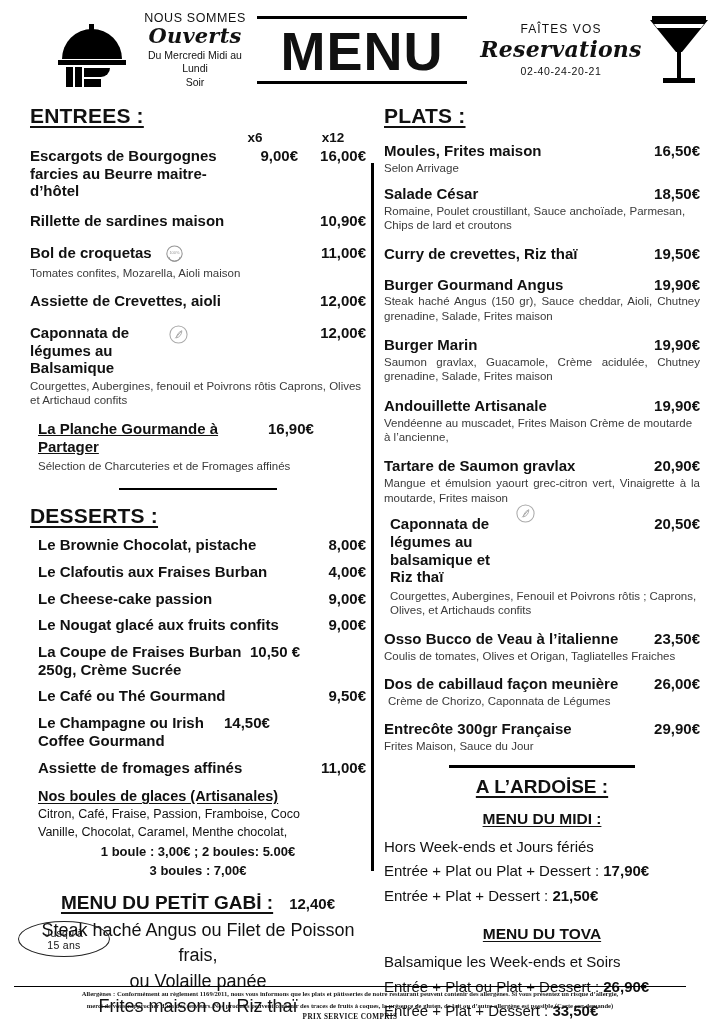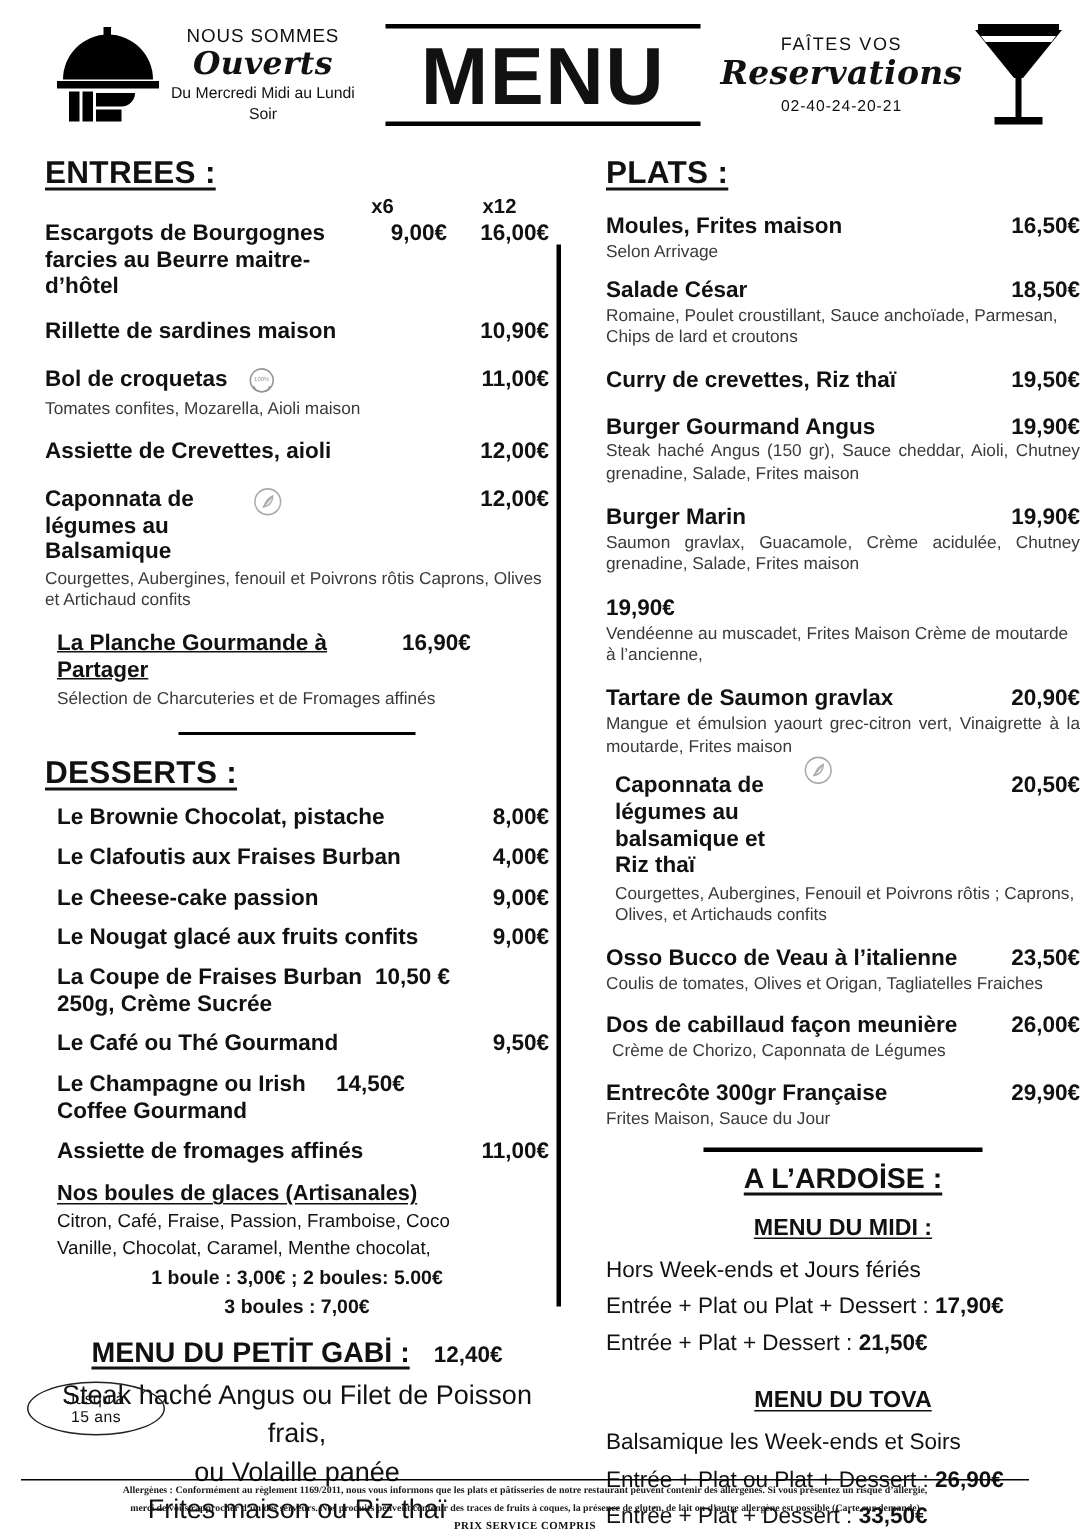--- a/index.html
+++ b/index.html
@@ -10,21 +10,21 @@
     color: #111111;
     overflow: hidden;
   }
   .page { position: relative; width: 724px; height: 1024px; }
 
   
   .header {
     position: absolute; top: 0; left: 0; width: 724px; height: 100px;
     display: flex; align-items: center;
   }
-  .hdr-left { width: 256px; display: flex; align-items: center; gap: 6px; padding-left: 36px; }
+  .hdr-left { width: 256px; display: flex; align-items: flex-end; gap: 6px; padding-left: 56px; }
   .cloche { width: 72px; height: 66px; position: relative; flex: none; }
   .cloche svg { display: block; }
   .open-block { text-align: center; line-height: 1.15; }
   .open-top { font-size: 12.5px; letter-spacing: .6px; font-weight: 400; }
   .open-script {
     font-family: "DejaVu Serif", serif; font-style: italic; font-weight: 700;
     font-size: 21px; letter-spacing: .2px; margin: -1px 0 0 0;
   }
   .open-sub { font-size: 10.5px; line-height: 1.25; margin-top: 1px; }
 
@@ -42,21 +42,21 @@
     font-size: 22px; margin: 0; letter-spacing: .2px;
   }
   .resa-phone { font-size: 10.5px; letter-spacing: .6px; margin-top: 2px; }
   .glass { width: 66px; height: 76px; flex: none; }
 
   
   .divider {
     position: absolute; left: 371px; top: 163px; width: 2.5px; height: 708px; background: #000;
   }
   .col-left { position: absolute; left: 30px; top: 104px; width: 336px; }
-  .col-right { position: absolute; left: 404px; top: 104px; width: 316px; }
+  .col-right { position: absolute; left: 384px; top: 104px; width: 316px; }
 
   .sec-title {
     font-size: 21px; font-weight: 800; letter-spacing: .2px;
     text-decoration: underline; text-underline-offset: 3px; text-decoration-thickness: 2px;
   }
 
   
   .item { margin-top: 10px; }
   .row { display: flex; align-items: flex-start; }
   .nm { font-size: 15px; font-weight: 700; line-height: 1.18; flex: 1; padding-right: 6px; }
@@ -367,20 +367,21 @@
     <div class="item" style="margin-top:13px;">
       <div class="row">
         <div class="nm">Burger Marin</div>
         <div class="pr">19,90€</div>
       </div>
       <div class="desc just">Saumon gravlax, Guacamole, Crème acidulée, Chutney grenadine, Salade, Frites maison</div>
     </div>
 
     <div class="item" style="margin-top:13px;">
       <div class="row">
+        <div class="nm">Andouillette Artisanale</div>
         <div class="pr">19,90€</div>
       </div>
       <div class="desc">Vendéenne au muscadet, Frites Maison Crème de moutarde à l’ancienne,</div>
     </div>
 
     <div class="item" style="margin-top:13px;">
       <div class="row">
         <div class="nm">Tartare de Saumon gravlax</div>
         <div class="pr">20,90€</div>
       </div>

